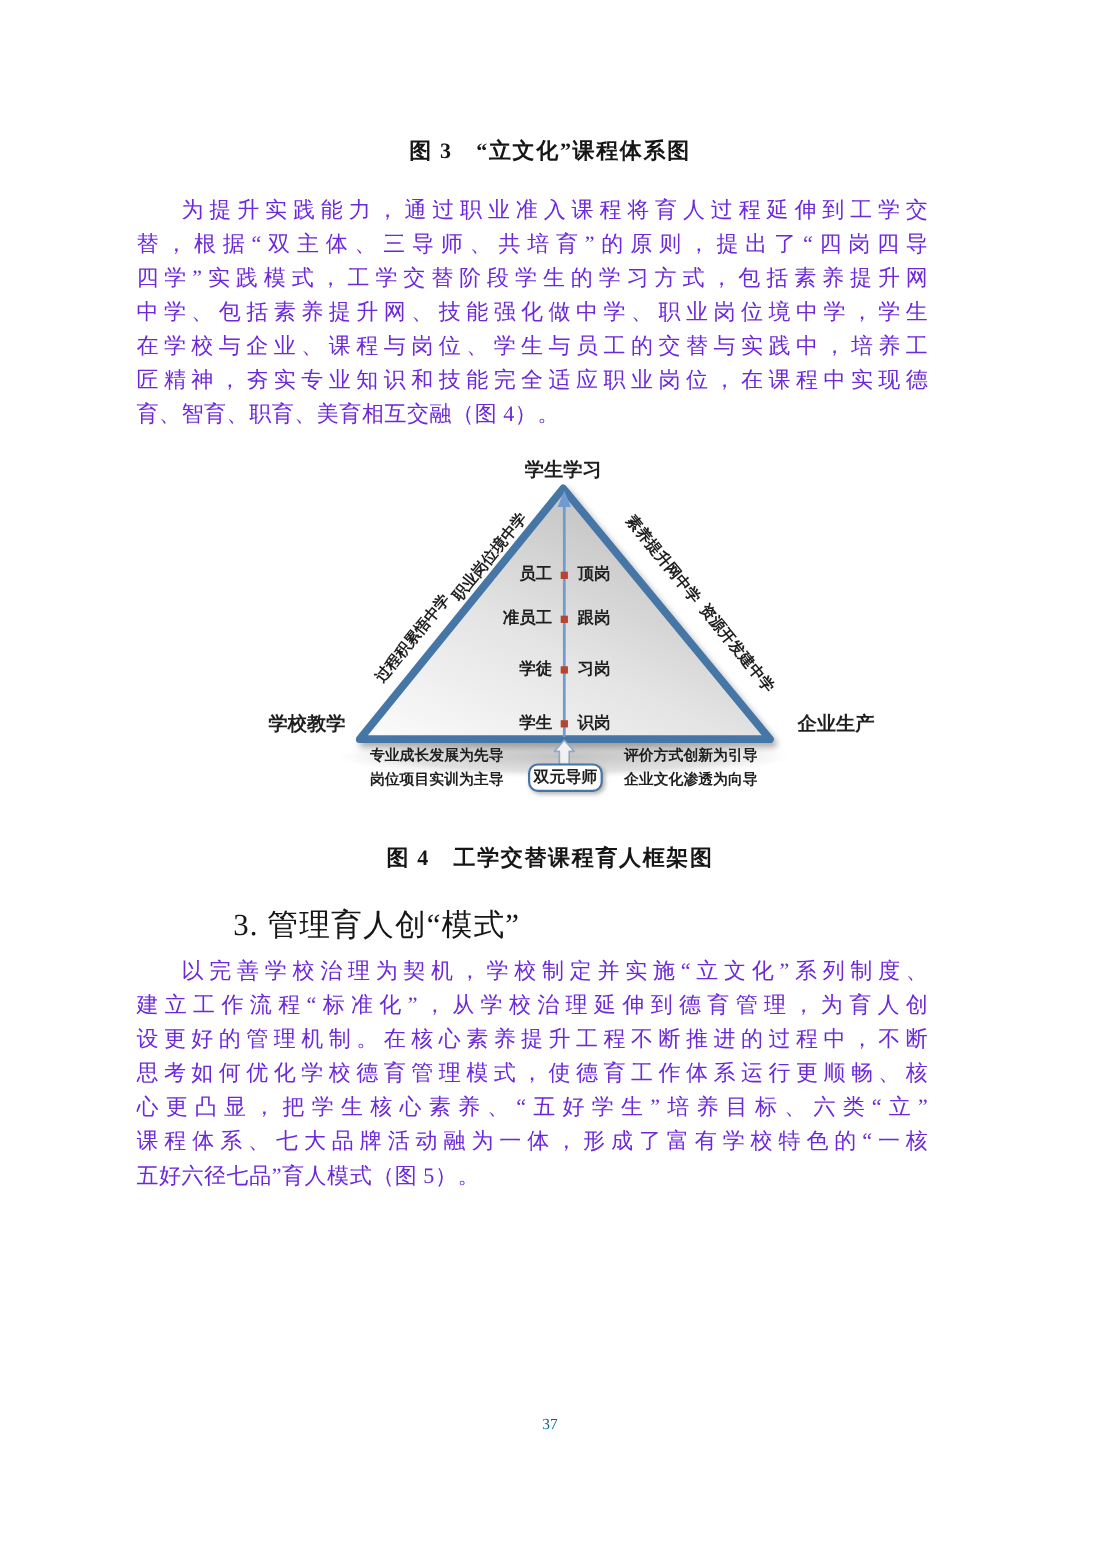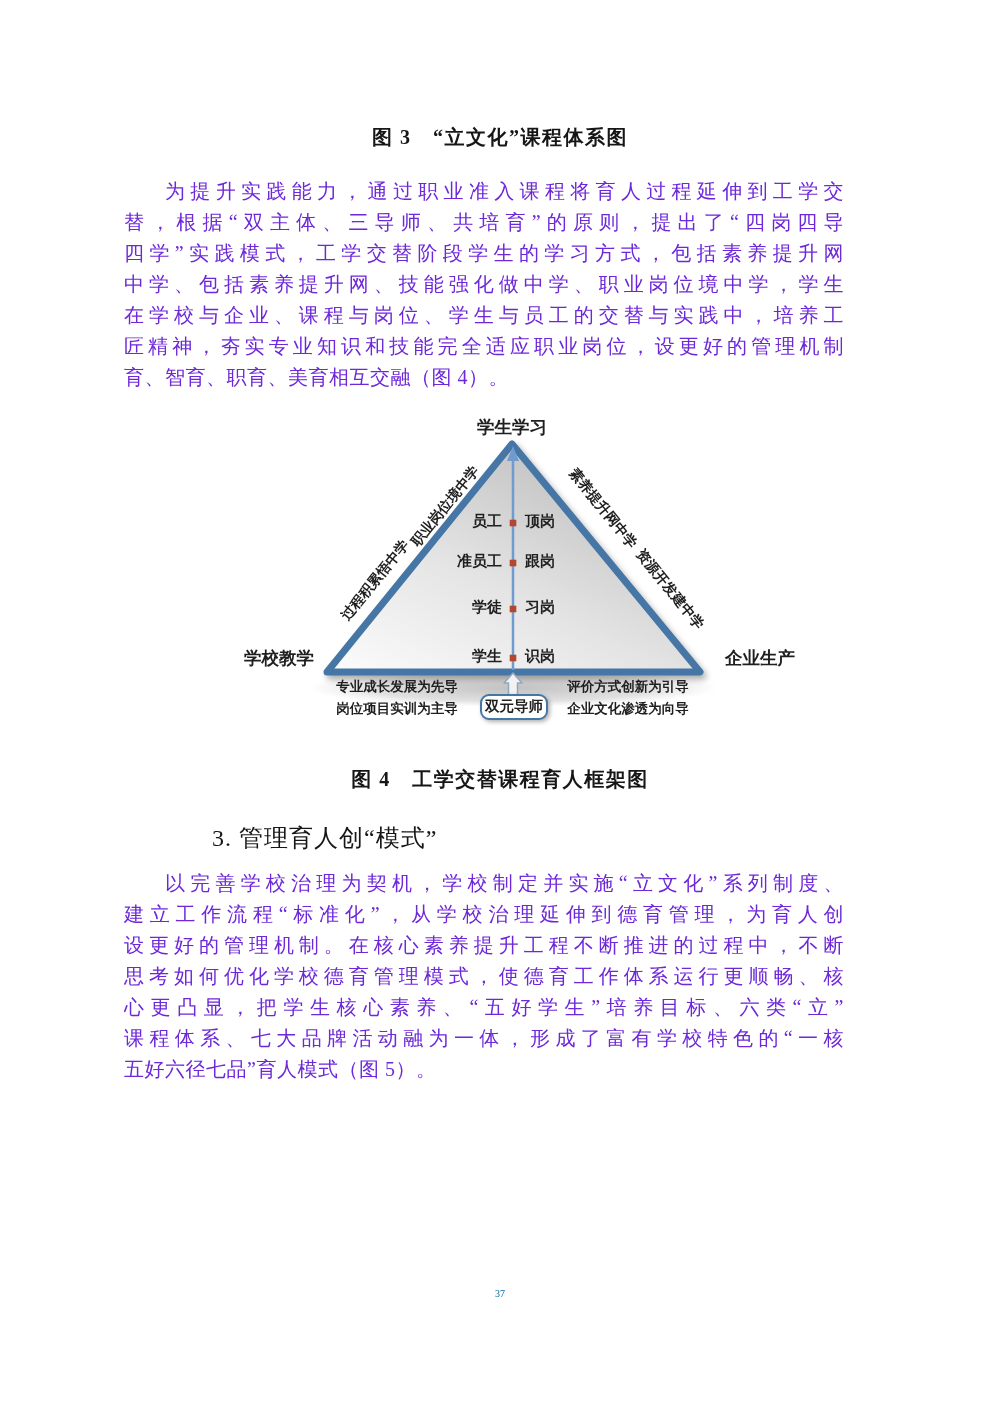--- a/index.html
+++ b/index.html
@@ -35,29 +35,29 @@
     height: 31px; overflow: hidden;
     text-align: justify;
     text-align-last: justify;
     letter-spacing: 0.5px;
   }
   .para .ln.first { text-indent: 41px; }
   .para .ln.last { text-align-last: left; }
 
   .section-heading {
     position: absolute; left: 212px; top: 822px;
-    font-size: 24px; font-weight: 500;
+    font-size: 28px; font-weight: 500;
     letter-spacing: 1px;
     color: #161616;
     margin: 0;
   }
 
   .page-number {
     position: absolute; left: 0; top: 1288px; width: 1000px;
-    text-align: center; font-size: 10px; color: #0369a1;
+    text-align: center; font-size: 14px; color: #0369a1;
   }
 
   .diagram-wrap { position: absolute; left: 230px; top: 411px; width: 580px; height: 326px; }
   svg text {
     font-family: "Liberation Serif", "DejaVu Serif", serif;
     fill: #1f1f1f;
   }
   .tri-shadow { filter: drop-shadow(3px 4px 3px rgba(70,70,70,0.45)); }
   .box-shadow { filter: drop-shadow(2px 2.5px 2px rgba(100,100,100,0.5)); }
 </style>
@@ -67,21 +67,21 @@
 <div class="page">
 
   <h3 class="fig-caption" id="cap-fig3">图 3　“立文化”课程体系图</h3>
 
   <div class="para" id="para1">
     <div class="ln first">为提升实践能力，通过职业准入课程将育人过程延伸到工学交</div>
     <div class="ln">替，根据“双主体、三导师、共培育”的原则，提出了“四岗四导</div>
     <div class="ln">四学”实践模式，工学交替阶段学生的学习方式，包括素养提升网</div>
     <div class="ln">中学、包括素养提升网、技能强化做中学、职业岗位境中学，学生</div>
     <div class="ln">在学校与企业、课程与岗位、学生与员工的交替与实践中，培养工</div>
-    <div class="ln">匠精神，夯实专业知识和技能完全适应职业岗位，设更好的管理机制</div>
+    <div class="ln">匠精神，夯实专业知识和技能完全适应职业岗位，在课程中实现德</div>
     <div class="ln last">育、智育、职育、美育相互交融（图 4）。</div>
   </div>
 
   <div class="diagram-wrap">
     <svg width="580" height="326" viewBox="0 0 580 326">
       <defs>
         <linearGradient id="trifill" x1="0%" y1="100%" x2="80%" y2="0%">
           <stop offset="0%" stop-color="#fcfcfc"></stop>
           <stop offset="45%" stop-color="#e4e4e4"></stop>
           <stop offset="100%" stop-color="#b9b9b9"></stop>

